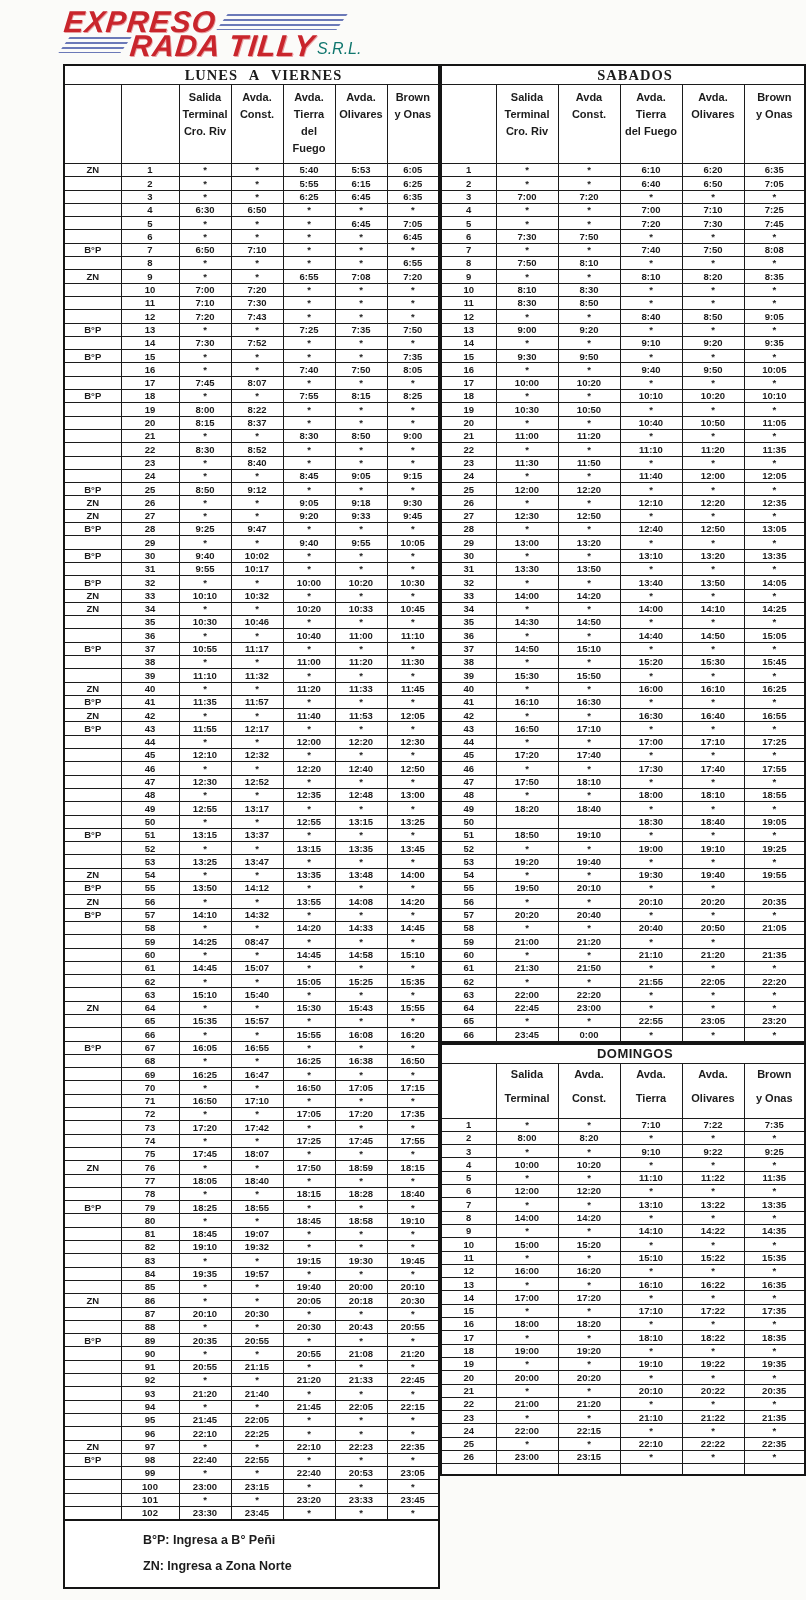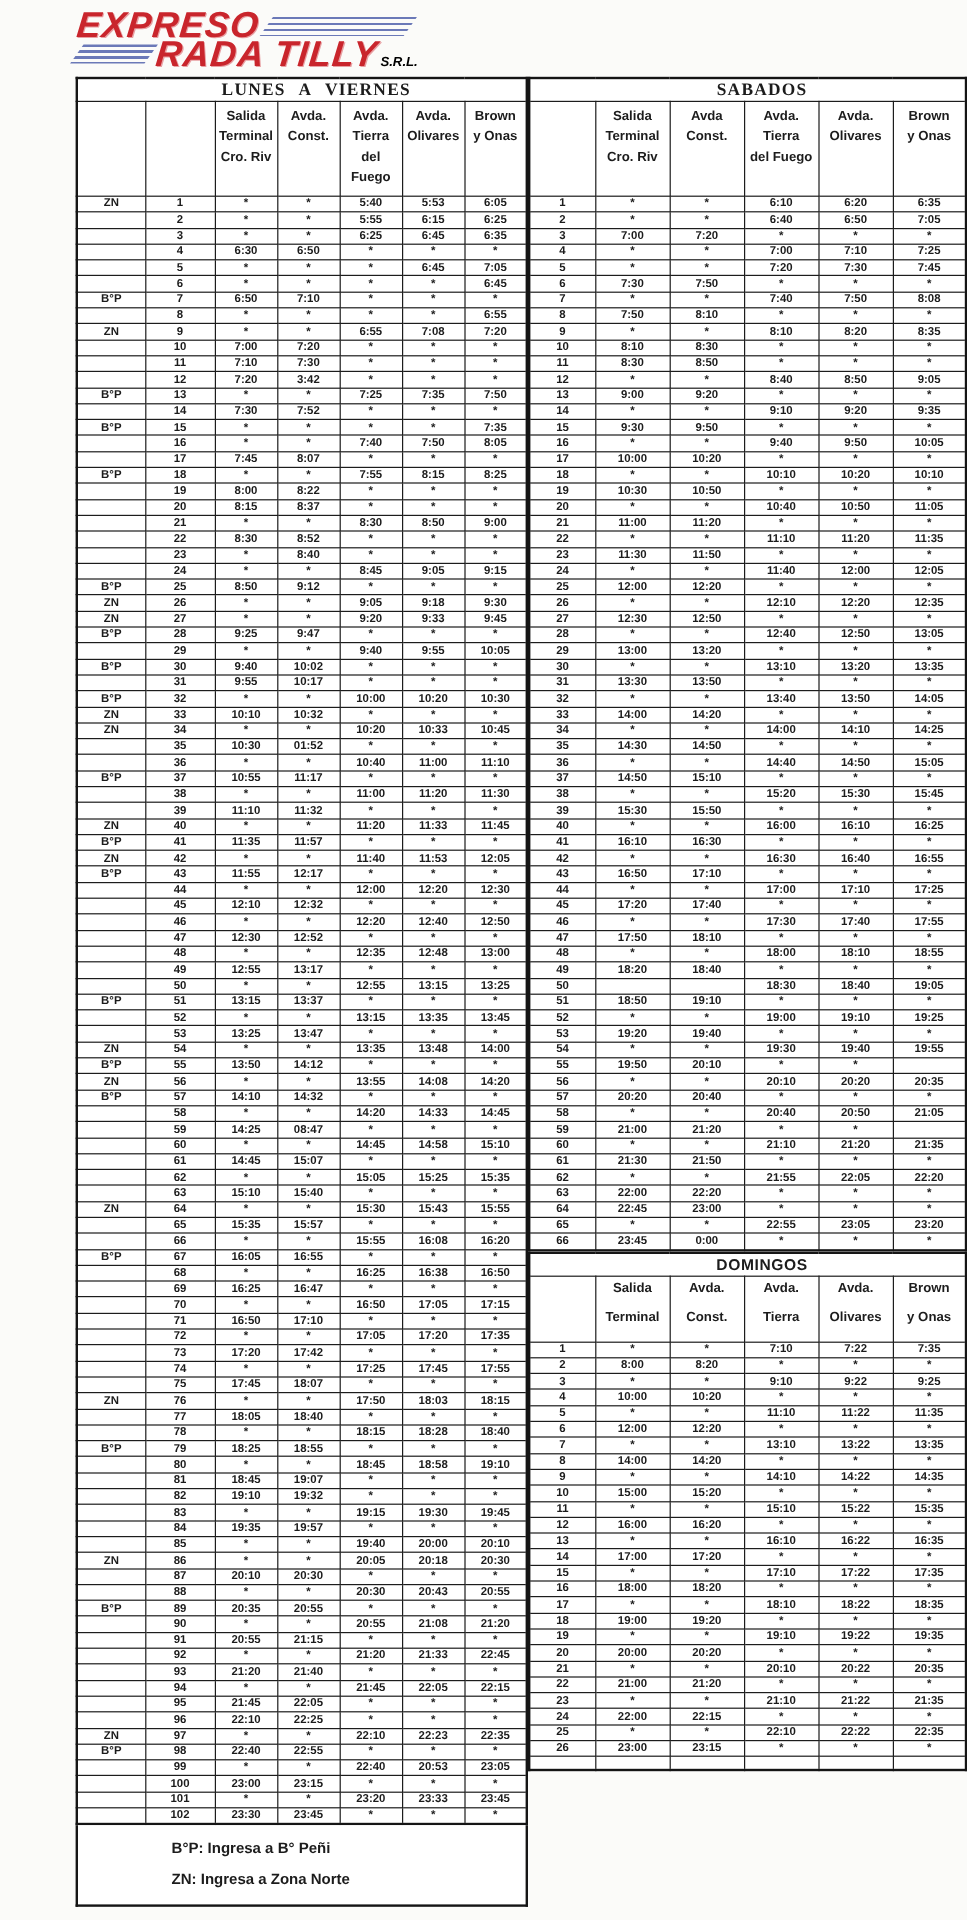--- a/index.html
+++ b/index.html
@@ -17,21 +17,21 @@
     transform:skewX(-35deg);
   }
   .stripes.r1{width:120px;margin-left:6px;}
   .stripes.r2{width:62px;margin-right:4px;}
   .logo-text{
     font-style:italic;font-weight:bold;color:#c9252c;
     font-size:30px;letter-spacing:1px;transform:skewX(-6deg);
     text-shadow:1px 1px 0 #e8a0a3;white-space:nowrap;line-height:1.05;
   }
   .logo-suffix{
-    font-style:italic;font-weight:bold;color:#000000;font-size:11px;
+    font-style:italic;font-weight:normal;color:#0f766e;font-size:16px;
     align-self:flex-end;margin-bottom:3px;margin-left:2px;
   }
   
   .sheet{position:absolute;left:63px;top:64px;width:741px;display:flex;align-items:flex-start;}
   .left-col{display:flex;flex-direction:column;width:377px;}
   .right-col{display:flex;flex-direction:column;width:364px;}
   table.tt{
     border-collapse:collapse;table-layout:fixed;background:#fff;
     font-family:"Liberation Sans",sans-serif;font-weight:bold;color:#1c1c1c;
     border:2px solid #151515;width:100%;
@@ -205,21 +205,21 @@
             <td>7:10</td>
             <td>7:30</td>
             <td>*</td>
             <td>*</td>
             <td>*</td>
           </tr>
           <tr>
             <td></td>
             <td>12</td>
             <td>7:20</td>
-            <td>3:42</td>
+            <td>7:43</td>
             <td>*</td>
             <td>*</td>
             <td>*</td>
           </tr>
           <tr>
             <td>B°P</td>
             <td>13</td>
             <td>*</td>
             <td>*</td>
             <td>7:25</td>
@@ -412,21 +412,21 @@
             <td>*</td>
             <td>*</td>
             <td>10:20</td>
             <td>10:33</td>
             <td>10:45</td>
           </tr>
           <tr>
             <td></td>
             <td>35</td>
             <td>10:30</td>
-            <td>01:52</td>
+            <td>10:46</td>
             <td>*</td>
             <td>*</td>
             <td>*</td>
           </tr>
           <tr>
             <td></td>
             <td>36</td>
             <td>*</td>
             <td>*</td>
             <td>10:40</td>
@@ -783,21 +783,21 @@
             <td>*</td>
             <td>*</td>
             <td>*</td>
           </tr>
           <tr>
             <td>ZN</td>
             <td>76</td>
             <td>*</td>
             <td>*</td>
             <td>17:50</td>
-            <td>18:03</td>
+            <td>18:59</td>
             <td>18:15</td>
           </tr>
           <tr>
             <td></td>
             <td>77</td>
             <td>18:05</td>
             <td>18:40</td>
             <td>*</td>
             <td>*</td>
             <td>*</td>

